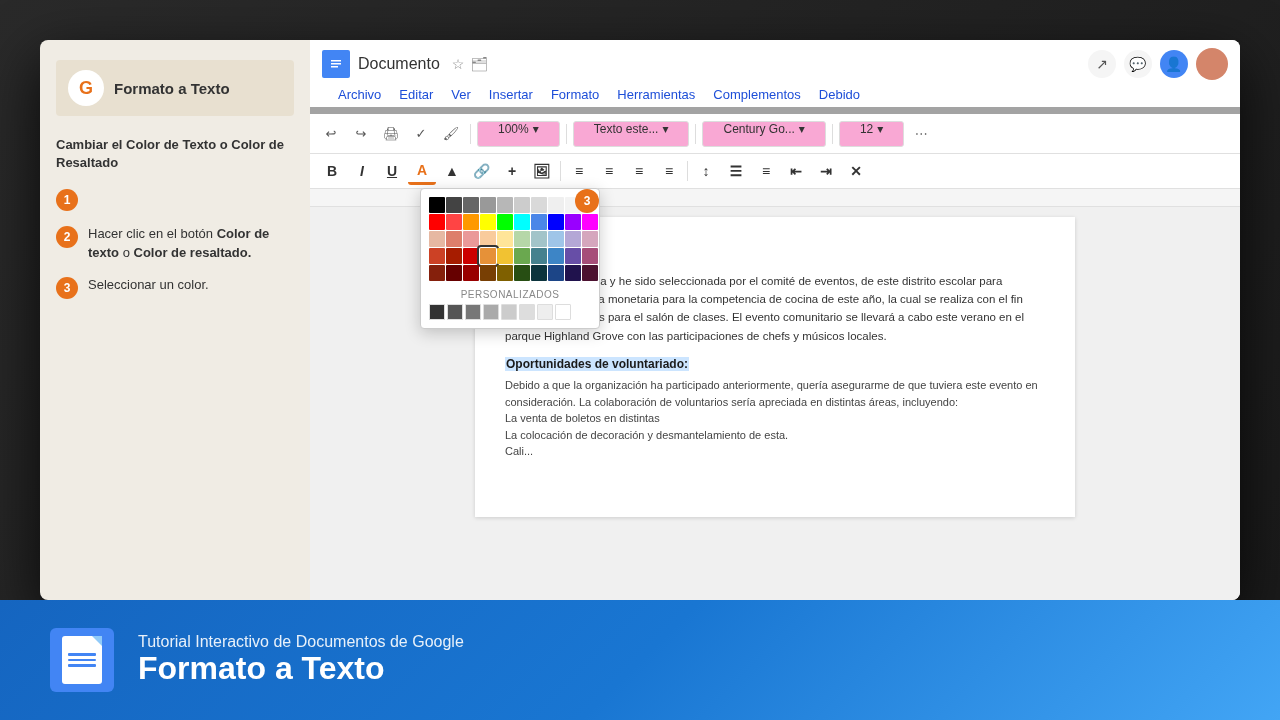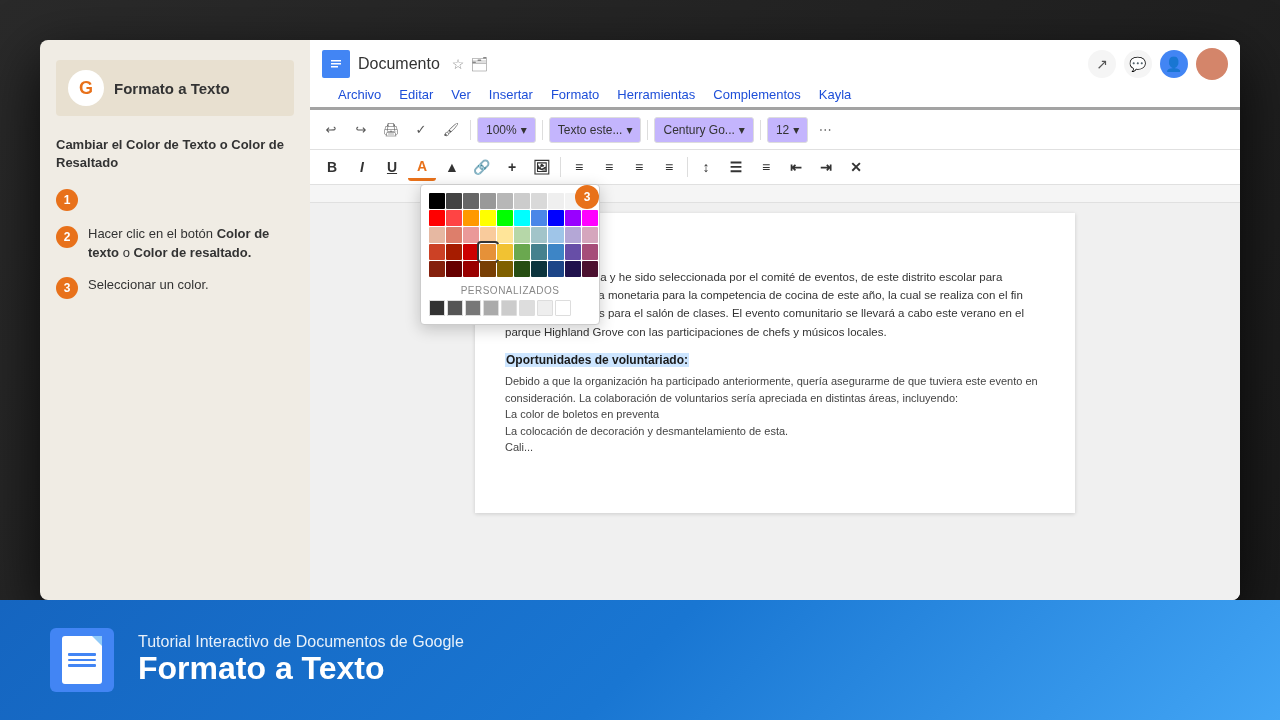--- a/index.html
+++ b/index.html
@@ -108,21 +108,21 @@
       flex: 1;
       background: #f8f8f8;
       display: flex;
       flex-direction: column;
     }
 
     
     .docs-titlebar {
       background: white;
       padding: 8px 12px 0;
-      border-bottom: 3px solid #a3a3a3;
+      border-bottom: 7px solid #a3a3a3;
     }
 
     .docs-title-row {
       display: flex;
       align-items: center;
       gap: 8px;
       margin-bottom: 2px;
     }
 
     .docs-icon {
@@ -228,27 +228,26 @@
       width: 1px;
       height: 20px;
       background: #ddd;
       margin: 0 2px;
     }
 
     .toolbar-dropdown {
       height: 26px;
       border: 1px solid #ddd;
       border-radius: 3px;
-      padding: 0 8px;
+      padding: 0 20px;
       font-size: 12px;
       color: #333;
-      background: #c4b5fd;
+      background: #f9a8d4;
       cursor: pointer;
       display: flex;
-      align-items: center;
       gap: 4px;
     }
 
     
     .format-toolbar {
       display: flex;
       align-items: center;
       padding: 3px 8px;
       background: white;
       border-bottom: 1px solid #e0e0e0;
@@ -545,21 +544,21 @@
       </div>
 
       <div class="menu-bar">
         <span class="menu-item">Archivo</span>
         <span class="menu-item">Editar</span>
         <span class="menu-item">Ver</span>
         <span class="menu-item">Insertar</span>
         <span class="menu-item">Formato</span>
         <span class="menu-item">Herramientas</span>
         <span class="menu-item">Complementos</span>
-        <span class="menu-item">Kayla</span>
+        <span class="menu-item">Debido</span>
       </div>
     </div>
 
     <div class="toolbar">
       <button class="toolbar-btn">↩</button>
       <button class="toolbar-btn">↪</button>
       <button class="toolbar-btn">🖨</button>
       <button class="toolbar-btn">✓</button>
       <button class="toolbar-btn">🖌</button>
       <div class="toolbar-separator"></div>
@@ -683,21 +682,21 @@
       <div class="doc-page">
         <div class="doc-heading">
           <span>omunitaria</span>
         </div>
         <p class="doc-body">Mi nombre es Kayla y he sido seleccionada por el comité de eventos, de este distrito escolar para coordinar la colecta monetaria para la competencia de cocina de este año, la cual se realiza con el fin adquirir suministros para el salón de clases. El evento comunitario se llevará a cabo este verano en el parque Highland Grove con las participaciones de chefs y músicos locales.</p>
         <div style="margin: 8px 0 4px;">
           <span class="doc-subheading">Oportunidades de voluntariado:</span>
         </div>
         <p class="doc-smaller">Debido a que la organización ha participado anteriormente, quería asegurarme de que tuviera este evento en consideración. La colaboración de voluntarios sería apreciada en distintas áreas, incluyendo:</p>
         <p class="doc-smaller">
-          <span>La color de boletos en preventa</span>
+          <span>La venta de boletos en distintas</span>
         </p>
         <p class="doc-smaller">
           <span>La colocación de decoración y desmantelamiento de esta.</span>
         </p>
         <p class="doc-smaller">
           <span>Cali...</span>
         </p>
       </div>
     </div>
 

